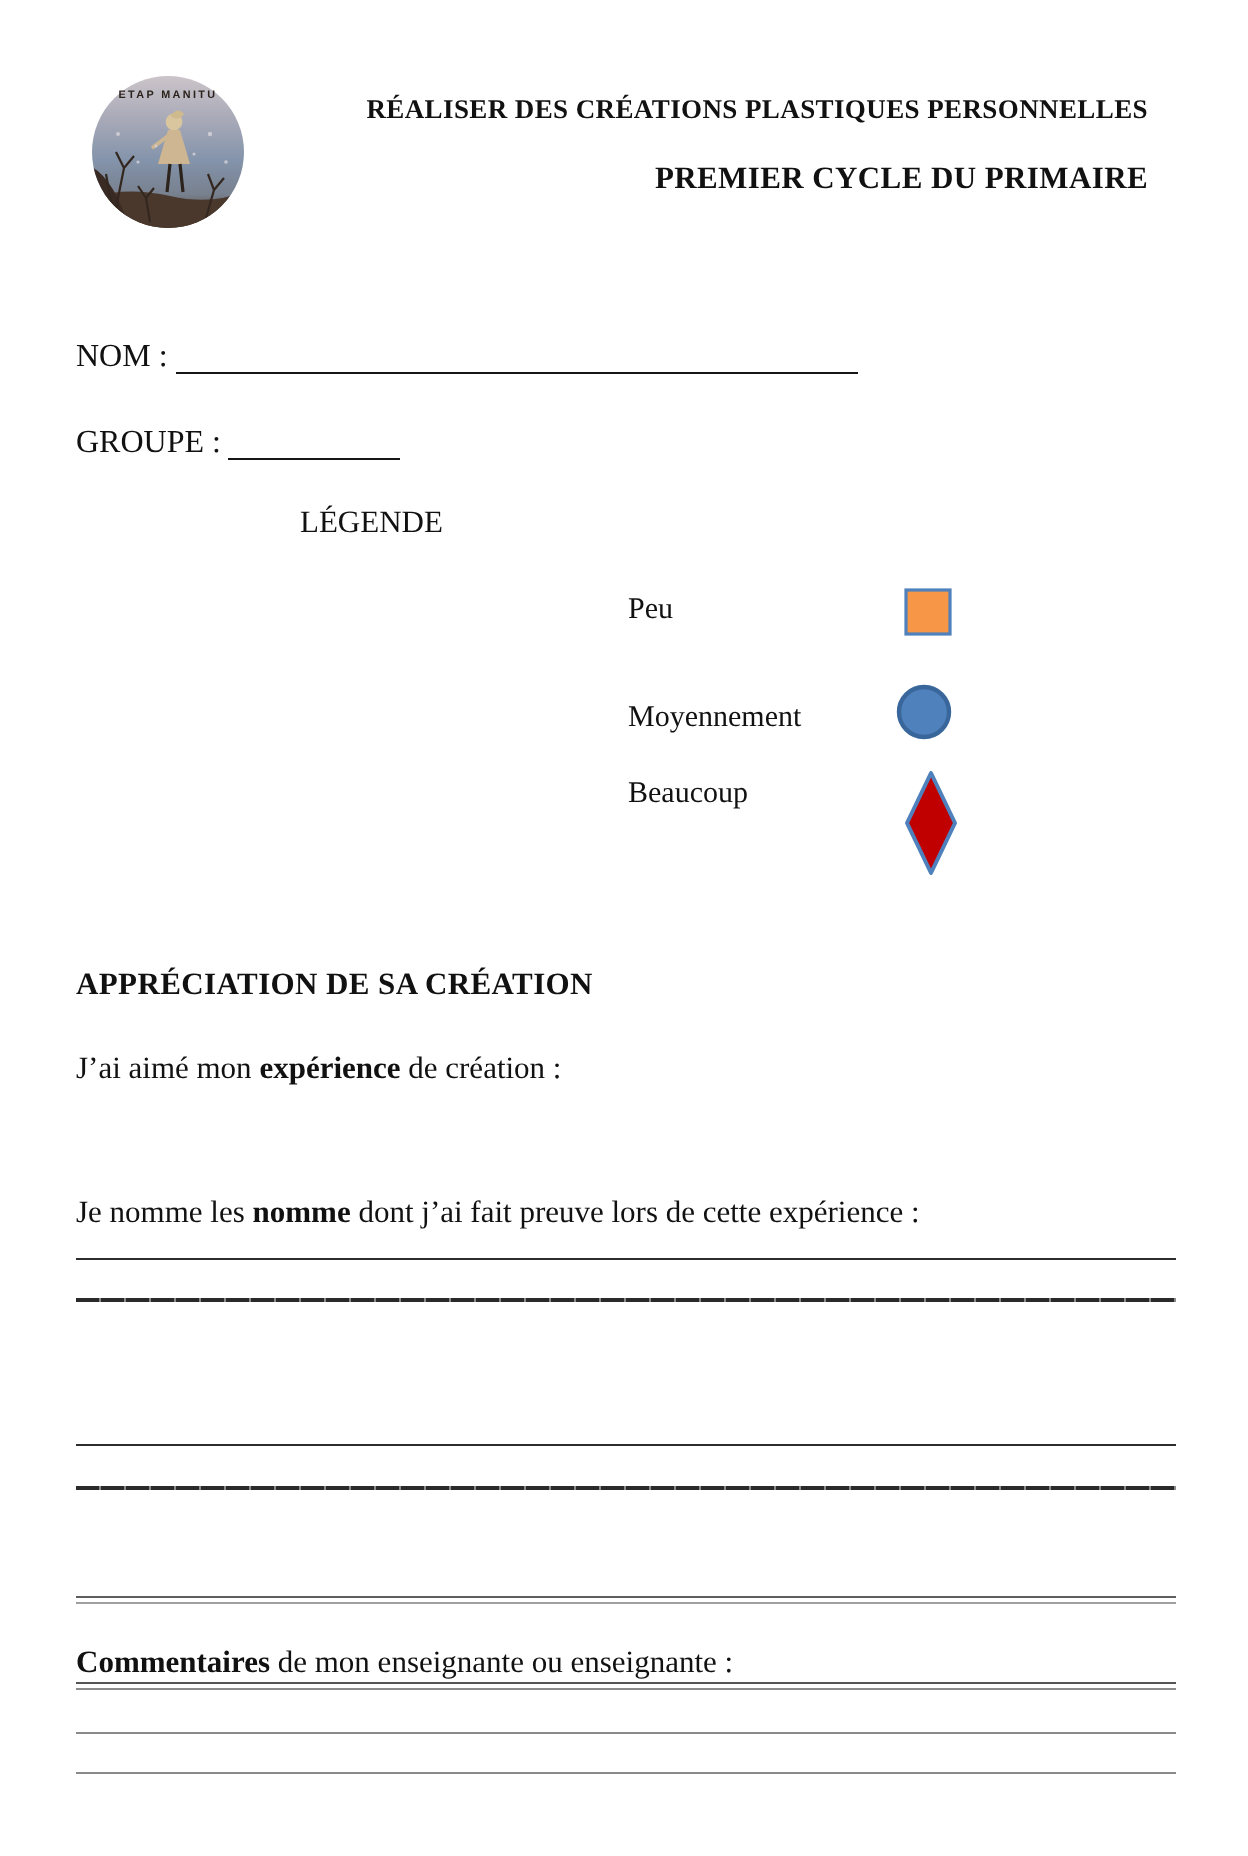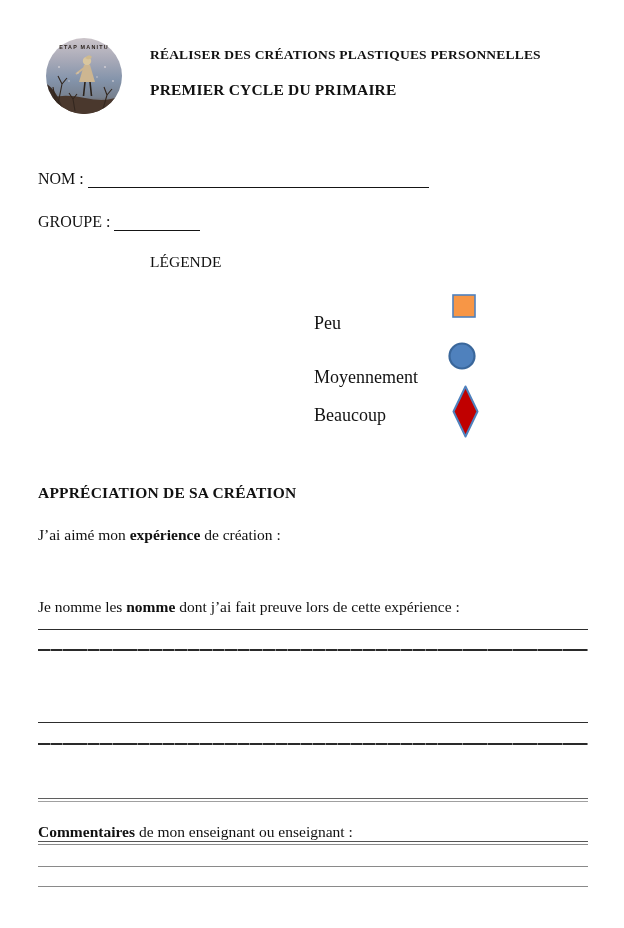--- a/index.html
+++ b/index.html
@@ -8,34 +8,34 @@
     width:624px;height:928px;
     background:#ffffff;
     font-family:"Liberation Serif","DejaVu Serif",serif;
     color:#111;
     overflow:hidden;
   }
   .abs{position:absolute;}
   
   .logo{left:45px;top:37px;width:78px;height:78px;}
   .logo svg{display:block;width:78px;height:78px;}
-  .hdr{left:150px;width:424px;text-align:left;white-space:nowrap;}
+  .hdr{left:150px;width:424px;text-align:right;white-space:nowrap;}
   .hdr1{top:47px;font-size:13.5px;font-weight:bold;letter-spacing:.2px;}
   .hdr2{top:81px;font-size:15.5px;font-weight:bold;letter-spacing:.2px;font-family:Liberation Serif, serif;}
   .hdr3{top:102px;font-size:15.5px;letter-spacing:.2px;}
   
   .row{font-size:16px;white-space:nowrap;}
   .nom-row{left:38px;top:170px;}
   .groupe-row{left:38px;top:213px;}
   .fill-line{display:inline-block;border-bottom:1.7px solid #151515;height:14px;vertical-align:-4px;}
   .nom-line{width:341px;}
   .groupe-line{width:86px;}
   
   .legend-title{left:150px;top:253px;width:424px;text-align:left;font-size:15.5px;}
-  .legend-label{left:314px;font-size:18px;margin-top:16px;}
+  .legend-label{left:314px;font-size:15px;}
   .lbl-peu{top:297px;}
   .lbl-moy{top:351px;}
   .lbl-bcp{top:389px;}
   .shape{left:448px;}
   .shape svg{display:block;}
   .shape-square{left:452px;top:294px;}
   .shape-circle{left:448px;top:342px;}
   .shape-diamond{left:452px;top:385px;}
   
   .sec-title{left:38px;top:484px;font-size:15.5px;font-weight:bold;letter-spacing:.2px;}
@@ -151,18 +151,18 @@
 
   <div class="abs q q2"><span>Je nomme les </span><b>nomme</b><span> dont j’ai fait preuve lors de cette expérience :</span></div>
   <div class="abs rule rule-solid ra1"></div>
   <div class="abs rule rule-tick ra2"></div>
 
   <div class="abs rule rule-solid rb1"></div>
   <div class="abs rule rule-tick rb2"></div>
 
   <div class="abs rule rule-double rd1"></div>
 
-  <div class="abs q q4"><b>Commentaires</b><span> de mon enseignant ou enseignant :</span></div>
+  <div class="abs q q4"><b>Commentaires</b><span> de mon enseignante ou enseignante :</span></div>
   <div class="abs rule rule-double rd2"></div>
   <div class="abs rule rule-gray rg1"></div>
   <div class="abs rule rule-gray rg2"></div>
 
 </div>
 
 </body></html>

